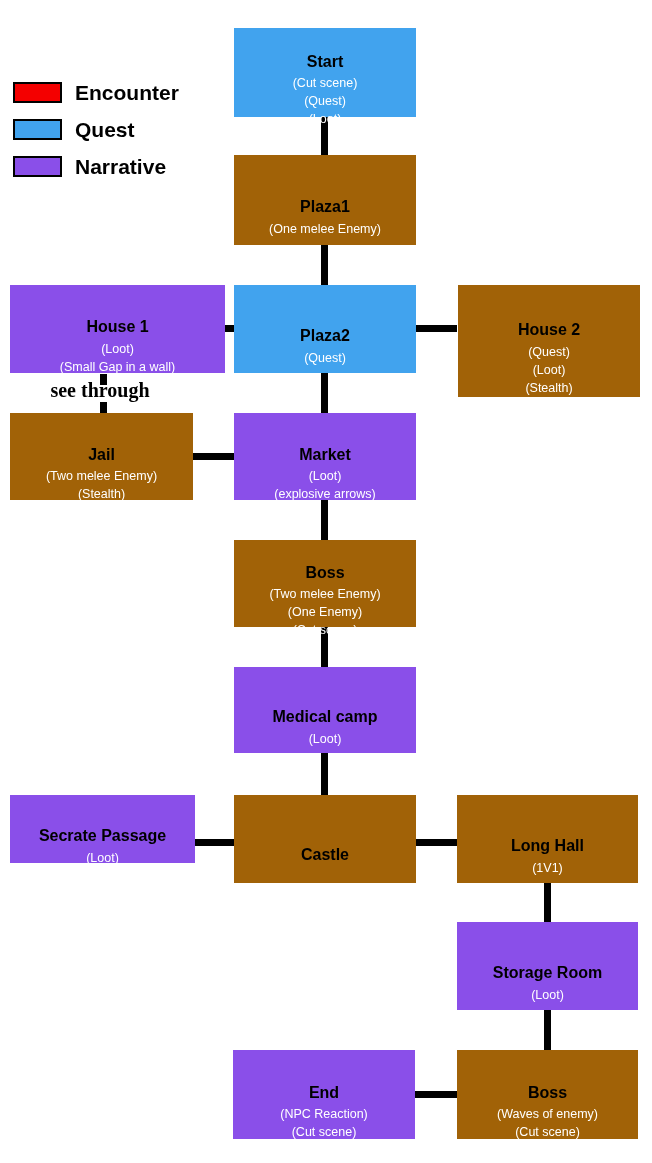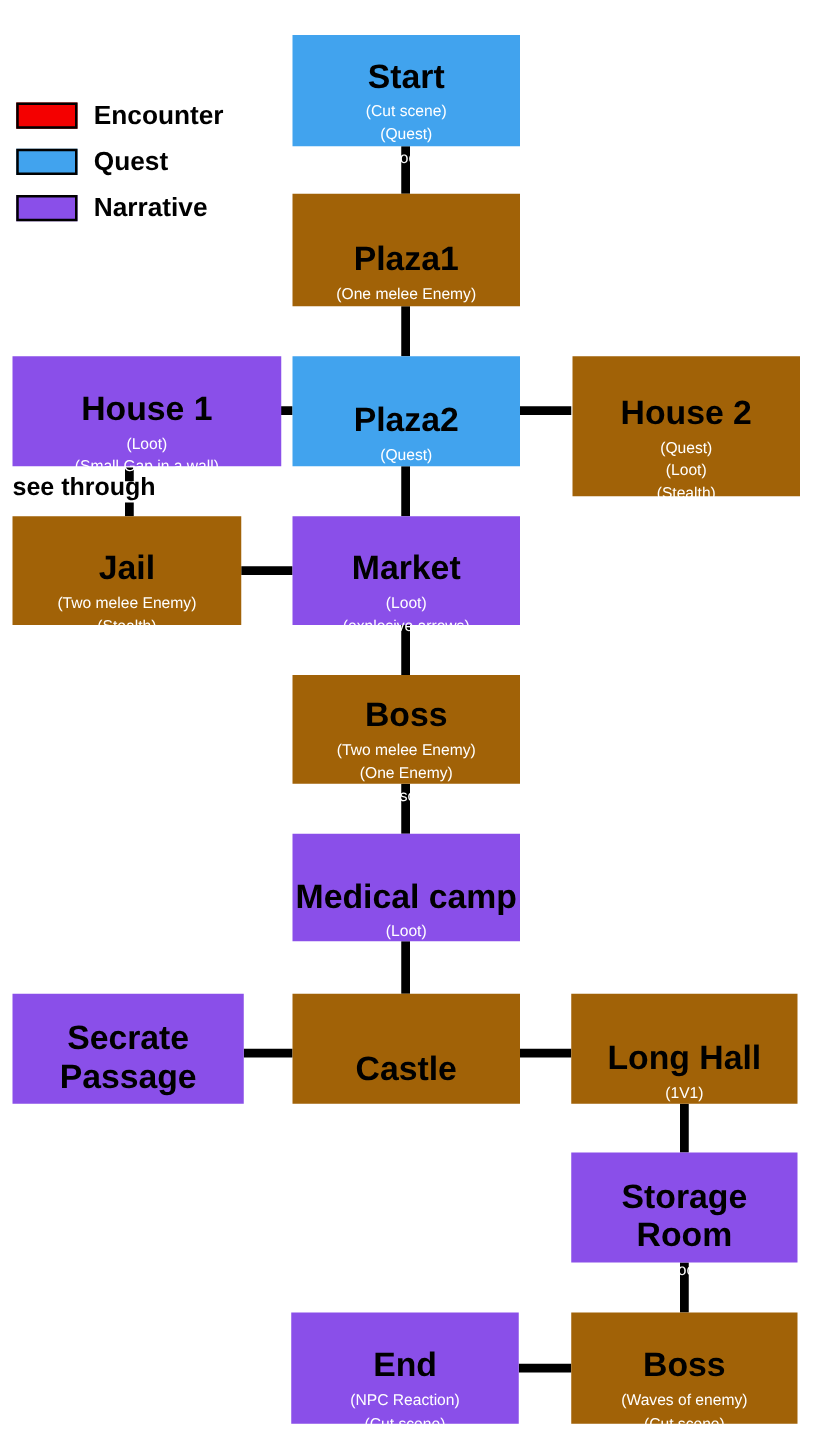--- a/index.html
+++ b/index.html
@@ -12,31 +12,31 @@
   .swatch{width:49px;height:21px;border:2px solid #000;box-sizing:border-box;}
   .sw-encounter{background:#f40000;}
   .sw-quest{background:#41a3ee;}
   .sw-narrative{background:#8a4fe9;}
   .legend-label{font-size:21px;font-weight:bold;color:#000;line-height:21px;}
   
   .node{
     position:absolute;display:flex;flex-direction:column;align-items:center;
     justify-content:center;text-align:center;box-sizing:border-box;
   }
-  .node .title{font-size:27px;font-weight:bold;color:#000;line-height:1.15;margin-bottom:3px;margin-top:36px;}
+  .node .title{font-size:16px;font-weight:bold;color:#000;line-height:1.15;margin-bottom:3px;margin-top:36px;}
   .node .sub{font-size:12.5px;font-weight:normal;color:#fff;line-height:1.45;}
   .encounter{background:#a16207;}
   .quest{background:#41a3ee;}
   .narrative{background:#8a4fe9;}
   
   .edge{position:absolute;background:#000;}
   
   .edge-label{
-    position:absolute;left:10px;top:379px;width:180px;text-align:left;
-    font-size:20px;font-weight:bold;color:#000;
+    position:absolute;left:10px;top:379px;width:180px;text-align:center;
+    font-size:20px;font-weight:bold;color:#000;font-family:Liberation Serif, serif;
   }
 </style>
 </head>
 <body>
 
 <div id="canvas">
 
   <div class="legend-row" style="top:82px">
     <span class="swatch sw-encounter"></span>
     <span class="legend-label">Encounter</span>
@@ -116,21 +116,21 @@
     <div class="sub">(Two melee Enemy)</div>
     <div class="sub">(One Enemy)</div>
     <div class="sub">(Cut scene)</div>
   </div>
 
   <div class="node narrative" style="left:234px;top:667px;width:182px;height:86px">
     <div class="title">Medical camp</div>
     <div class="sub">(Loot)</div>
   </div>
 
-  <div class="node narrative" style="left:10px;top:795px;width:185px;height:88px">
+  <div class="node narrative" style="left:10px;top:795px;width:185px;height:68px">
     <div class="title">Secrate Passage</div>
     <div class="sub">(Loot)</div>
   </div>
 
   <div class="node encounter" style="left:234px;top:795px;width:182px;height:88px">
     <div class="title">Castle</div>
   </div>
 
   <div class="node encounter" style="left:457px;top:795px;width:181px;height:88px">
     <div class="title">Long Hall</div>

